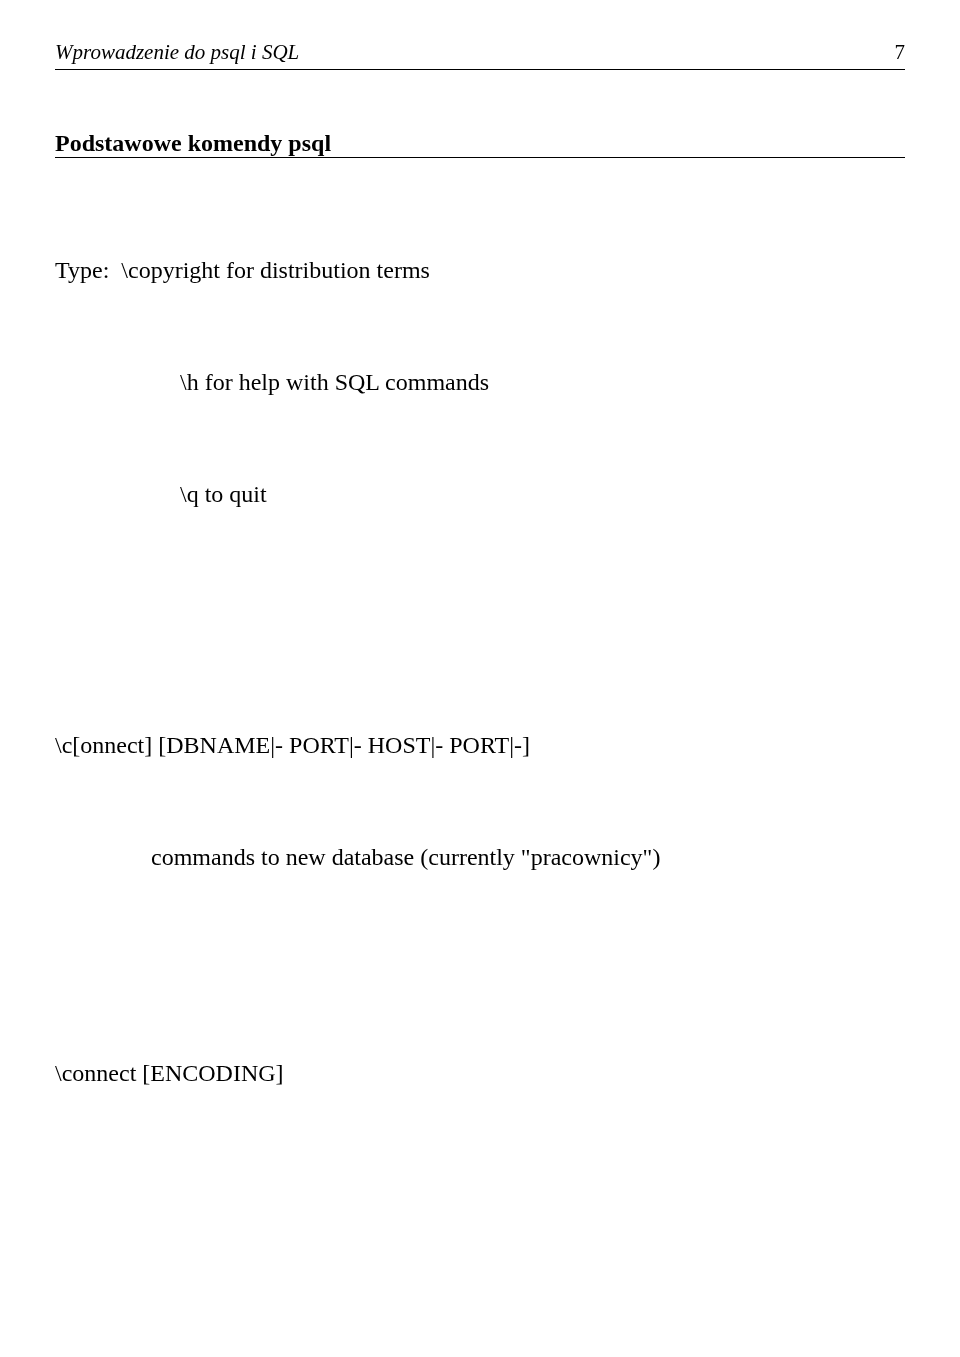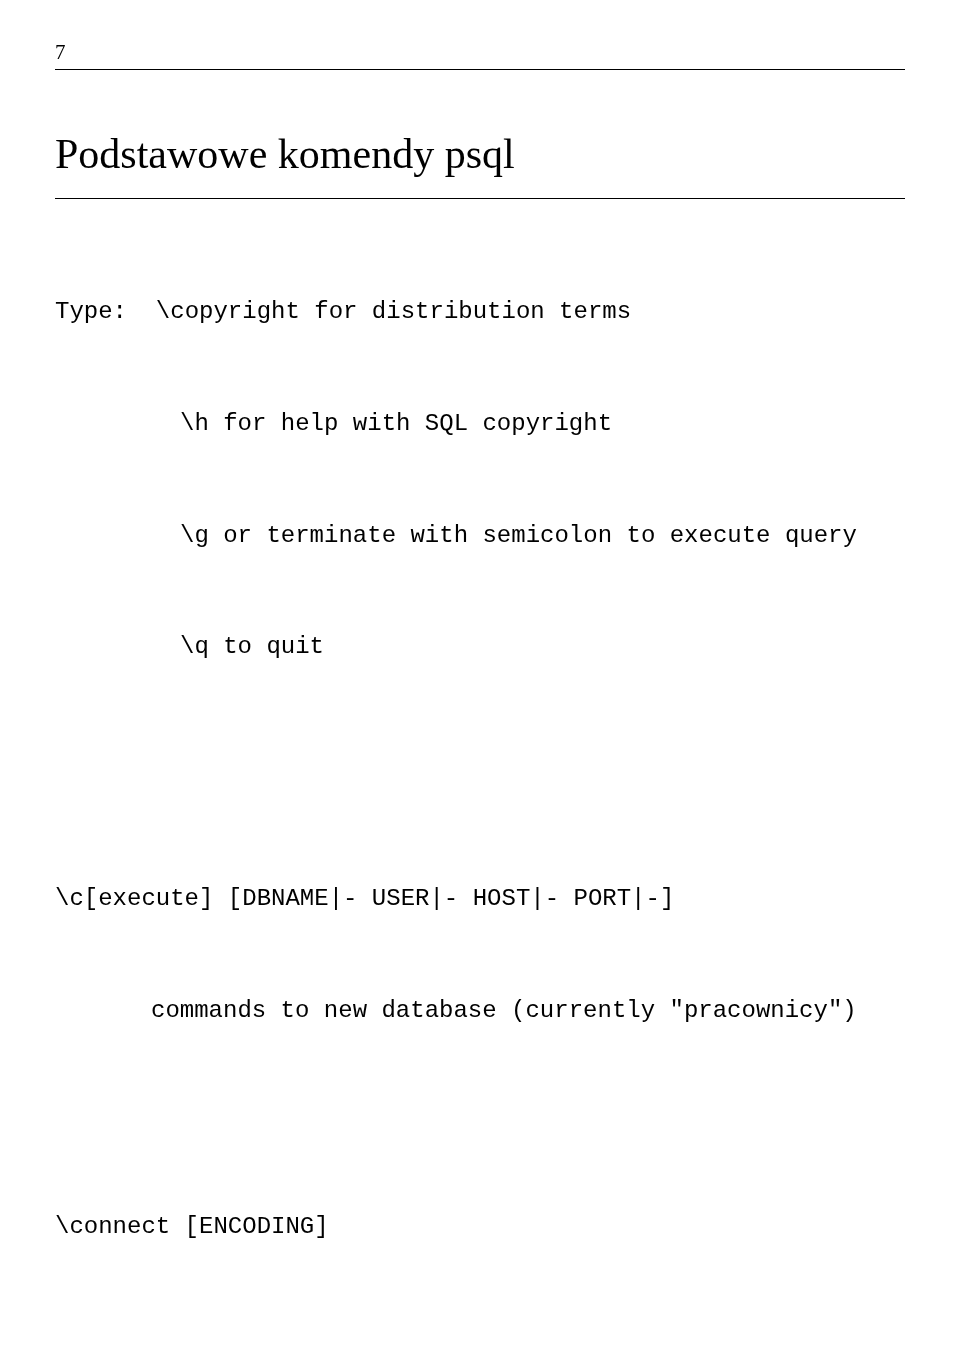--- a/index.html
+++ b/index.html
@@ -24,67 +24,67 @@
       padding-bottom: 4px;
       font-style: italic;
       font-size: 21px;
       margin-bottom: 60px;
     }
     .page-num {
       font-style: normal;
       font-size: 21px;
     }
     .section-title {
-      font-size: 42px;
-      font-weight: normal;
-      margin-bottom: 20px;
+      font-size: 24px;
+      font-weight: bold;
+      margin-bottom: 0;
     }
     .title-rule {
       border: none;
       border-top: 1.5px solid black;
       margin: 0 0 20px 0;
     }
     .mono {
-      font-family: Liberation Mono, monospace;
+      font-family: Liberation Serif, serif;
       font-size: 24px;
       line-height: 1.55;
       white-space: pre-wrap;
     }
     .indent-block {
       padding-left: 125px;
     }
     .indent-block-2 {
       padding-left: 96px;
     }
   </style>
 </head>
 <body>
 
 <div class="page">
 
   <div class="header">
+    <span>Wprowadzenie do psql i SQL</span>
     <span class="page-num">7</span>
   </div>
 
   <div>
     <div class="section-title">Podstawowe komendy psql</div>
     <hr class="title-rule">
   </div>
 
   <div class="mono">
     <div><span>Type:</span>  <span>\copyright for distribution terms</span></div>
-    <div class="indent-block">\h for help with SQL copyright</div>
-    <div class="indent-block">\g or terminate with semicolon to execute query</div>
+    <div class="indent-block">\h for help with SQL commands</div>
     <div class="indent-block">\q to quit</div>
   </div>
 
   <div style="height: 66px;"></div>
 
   <div class="mono">
-    <div>\c[execute] [DBNAME|- USER|- HOST|- PORT|-]</div>
+    <div>\c[onnect] [DBNAME|- PORT|- HOST|- PORT|-]</div>
     <div class="indent-block-2">commands to new database (currently "pracownicy")</div>
   </div>
 
   <div style="height: 30px;"></div>
 
   <div class="mono">
     <div>\connect [ENCODING]</div>
     
   </div>
 

